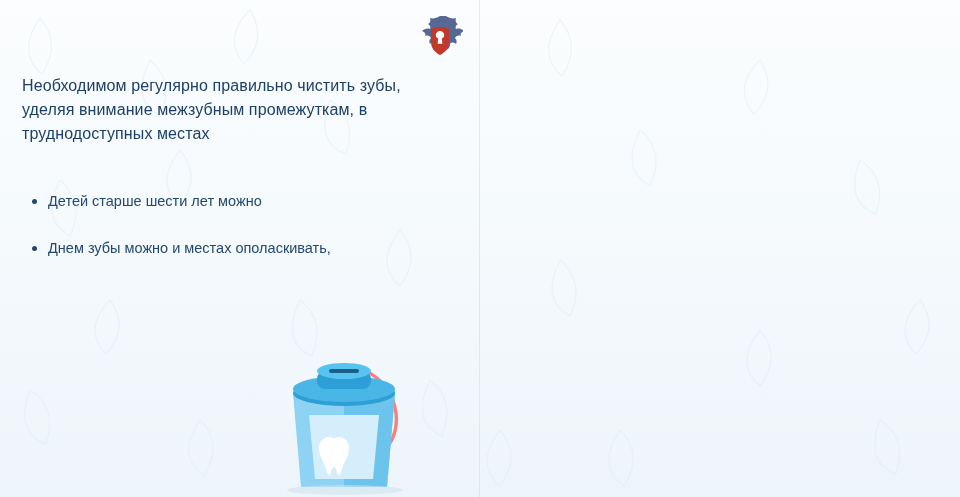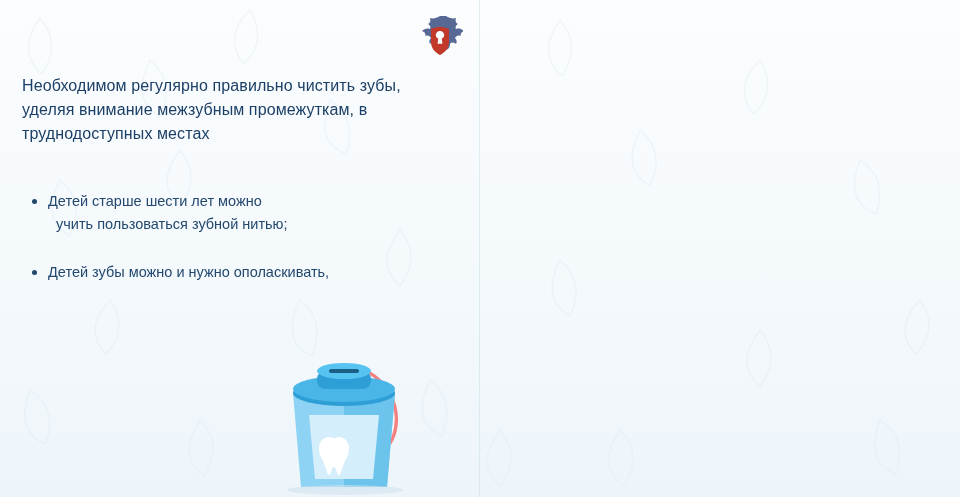--- a/index.html
+++ b/index.html
@@ -156,24 +156,23 @@
       </g>
       <path d="M23 13 c-5 0 -9 2 -9 2 l0 13 c0 7 5 11 9 13 c4 -2 9 -6 9 -13 l0 -13 c0 0 -4 -2 -9 -2z" fill="#c0392b"></path>
       <path d="M23 17 c-2.4 0 -4.2 1.8 -4.2 4 c0 1.6 1 3 2.4 3.6 l-0.6 5.2 l4.8 0 l-0.6 -5.2 c1.4 -0.6 2.4 -2 2.4 -3.6 c0 -2.2 -1.8 -4 -4.2 -4z" fill="#ffffff"></path>
     </svg>
 
     <div class="heading heading-left">Необходимом регулярно правильно чистить зубы, уделяя внимание межзубным промежуткам, в труднодоступных местах</div>
 
     <ul class="bullets bullets-left">
       <li>
         <span class="li-plain">Детей старше шести лет можно</span>
-        <span class="li-line2">учить пользоваться зубной нитью;</span>
       </li>
       <li>
-        <span class="li-plain">Детей зубы можно и нужно ополаскивать,</span>
+        <span class="li-plain">Днем зубы можно и местах ополаскивать,</span>
       </li>
     </ul>
 
     <svg class="art art-floss" viewBox="0 0 200 150">
 
       <path d="M95 22 C130 18 158 52 150 86 C144 112 112 124 104 106 C98 92 120 86 126 98 C132 112 116 124 104 120" fill="none" stroke="#f4807f" stroke-width="3.4" stroke-linecap="round"></path>
 
       <path d="M48 48 L150 48 L142 142 L56 142 Z" fill="#8fd3f4"></path>
       <path d="M99 48 L150 48 L142 142 L99 142 Z" fill="#6cc4ec"></path>
 

